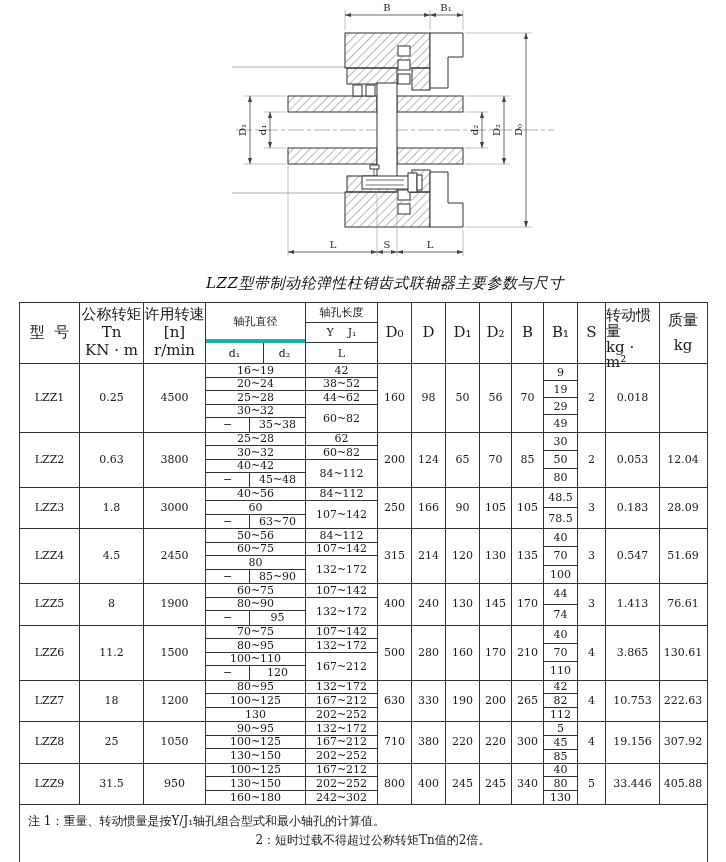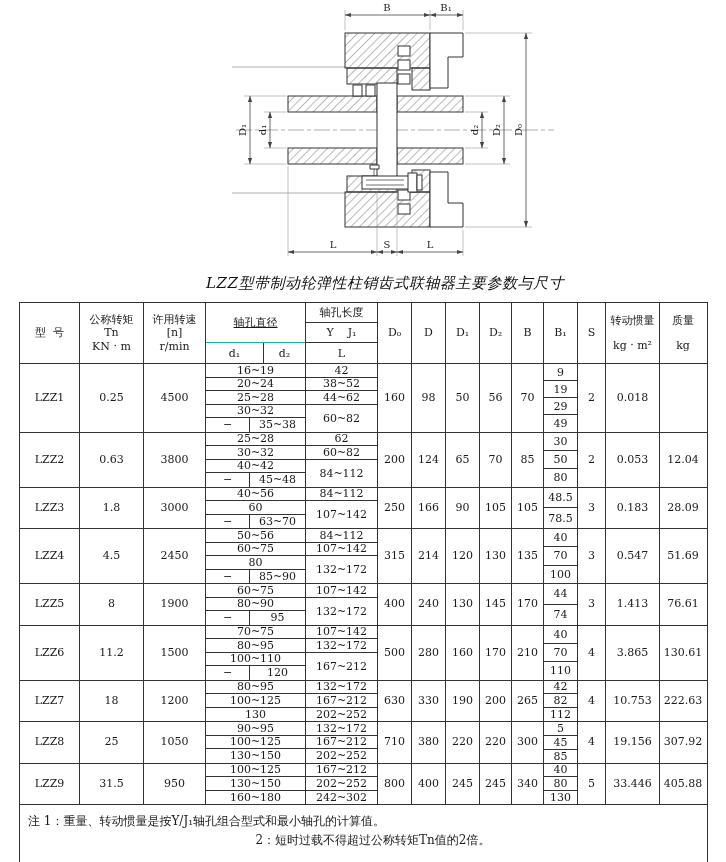--- a/index.html
+++ b/index.html
@@ -24,25 +24,25 @@
   .nbr { border-right:none !important;align-items:center; }
 
   
   .w-model{width:60px}.w-tn{width:64px}.w-n{width:62px}.w-bore{width:100px}
   .w-len{width:72px}.w-d0{width:34px}.w-d{width:34px}.w-d1{width:34px}
   .w-d2{width:32px}.w-b{width:32px}.w-b1{width:34px}.w-s{width:28px}
   .w-inertia{width:54px}.w-mass{width:46px}
 
   
   .thead { display:flex; height:61px; border-bottom:1px solid #333; }
-  .hc { font-size:11px; }
+  .hc { font-size:15px; }
   .col3 { flex-direction:column; justify-content:center; gap:2px; }
   .col2 { flex-direction:column; justify-content:space-around; padding:5px 0; }
   .hb { display:flex; flex-direction:column; border-right:1px solid #333; }
-  .hb-top { height:40px; display:flex; align-items:center; justify-content:center; border-bottom:1px solid #14b8a6;text-decoration:underline; }
+  .hb-top { height:40px; display:flex; align-items:center; justify-content:center; border-bottom:4px solid #14b8a6; }
   .hb-bot { flex:1; display:flex; }
   .hb-d1 { width:58px; border-right:1px solid #333; display:flex; align-items:center; justify-content:center; }
   .hb-d2 { flex:1; display:flex; align-items:center; justify-content:center; }
   .hl { display:flex; flex-direction:column; border-right:1px solid #333; }
   .hl-t,.hl-m { height:20px; display:flex; align-items:center; justify-content:center; border-bottom:1px solid #333; }
   .hl-b { flex:1; display:flex; align-items:center; justify-content:center; }
   .pre { white-space:pre; }
 
   
   .trow { display:flex; border-bottom:1px solid #333; }

